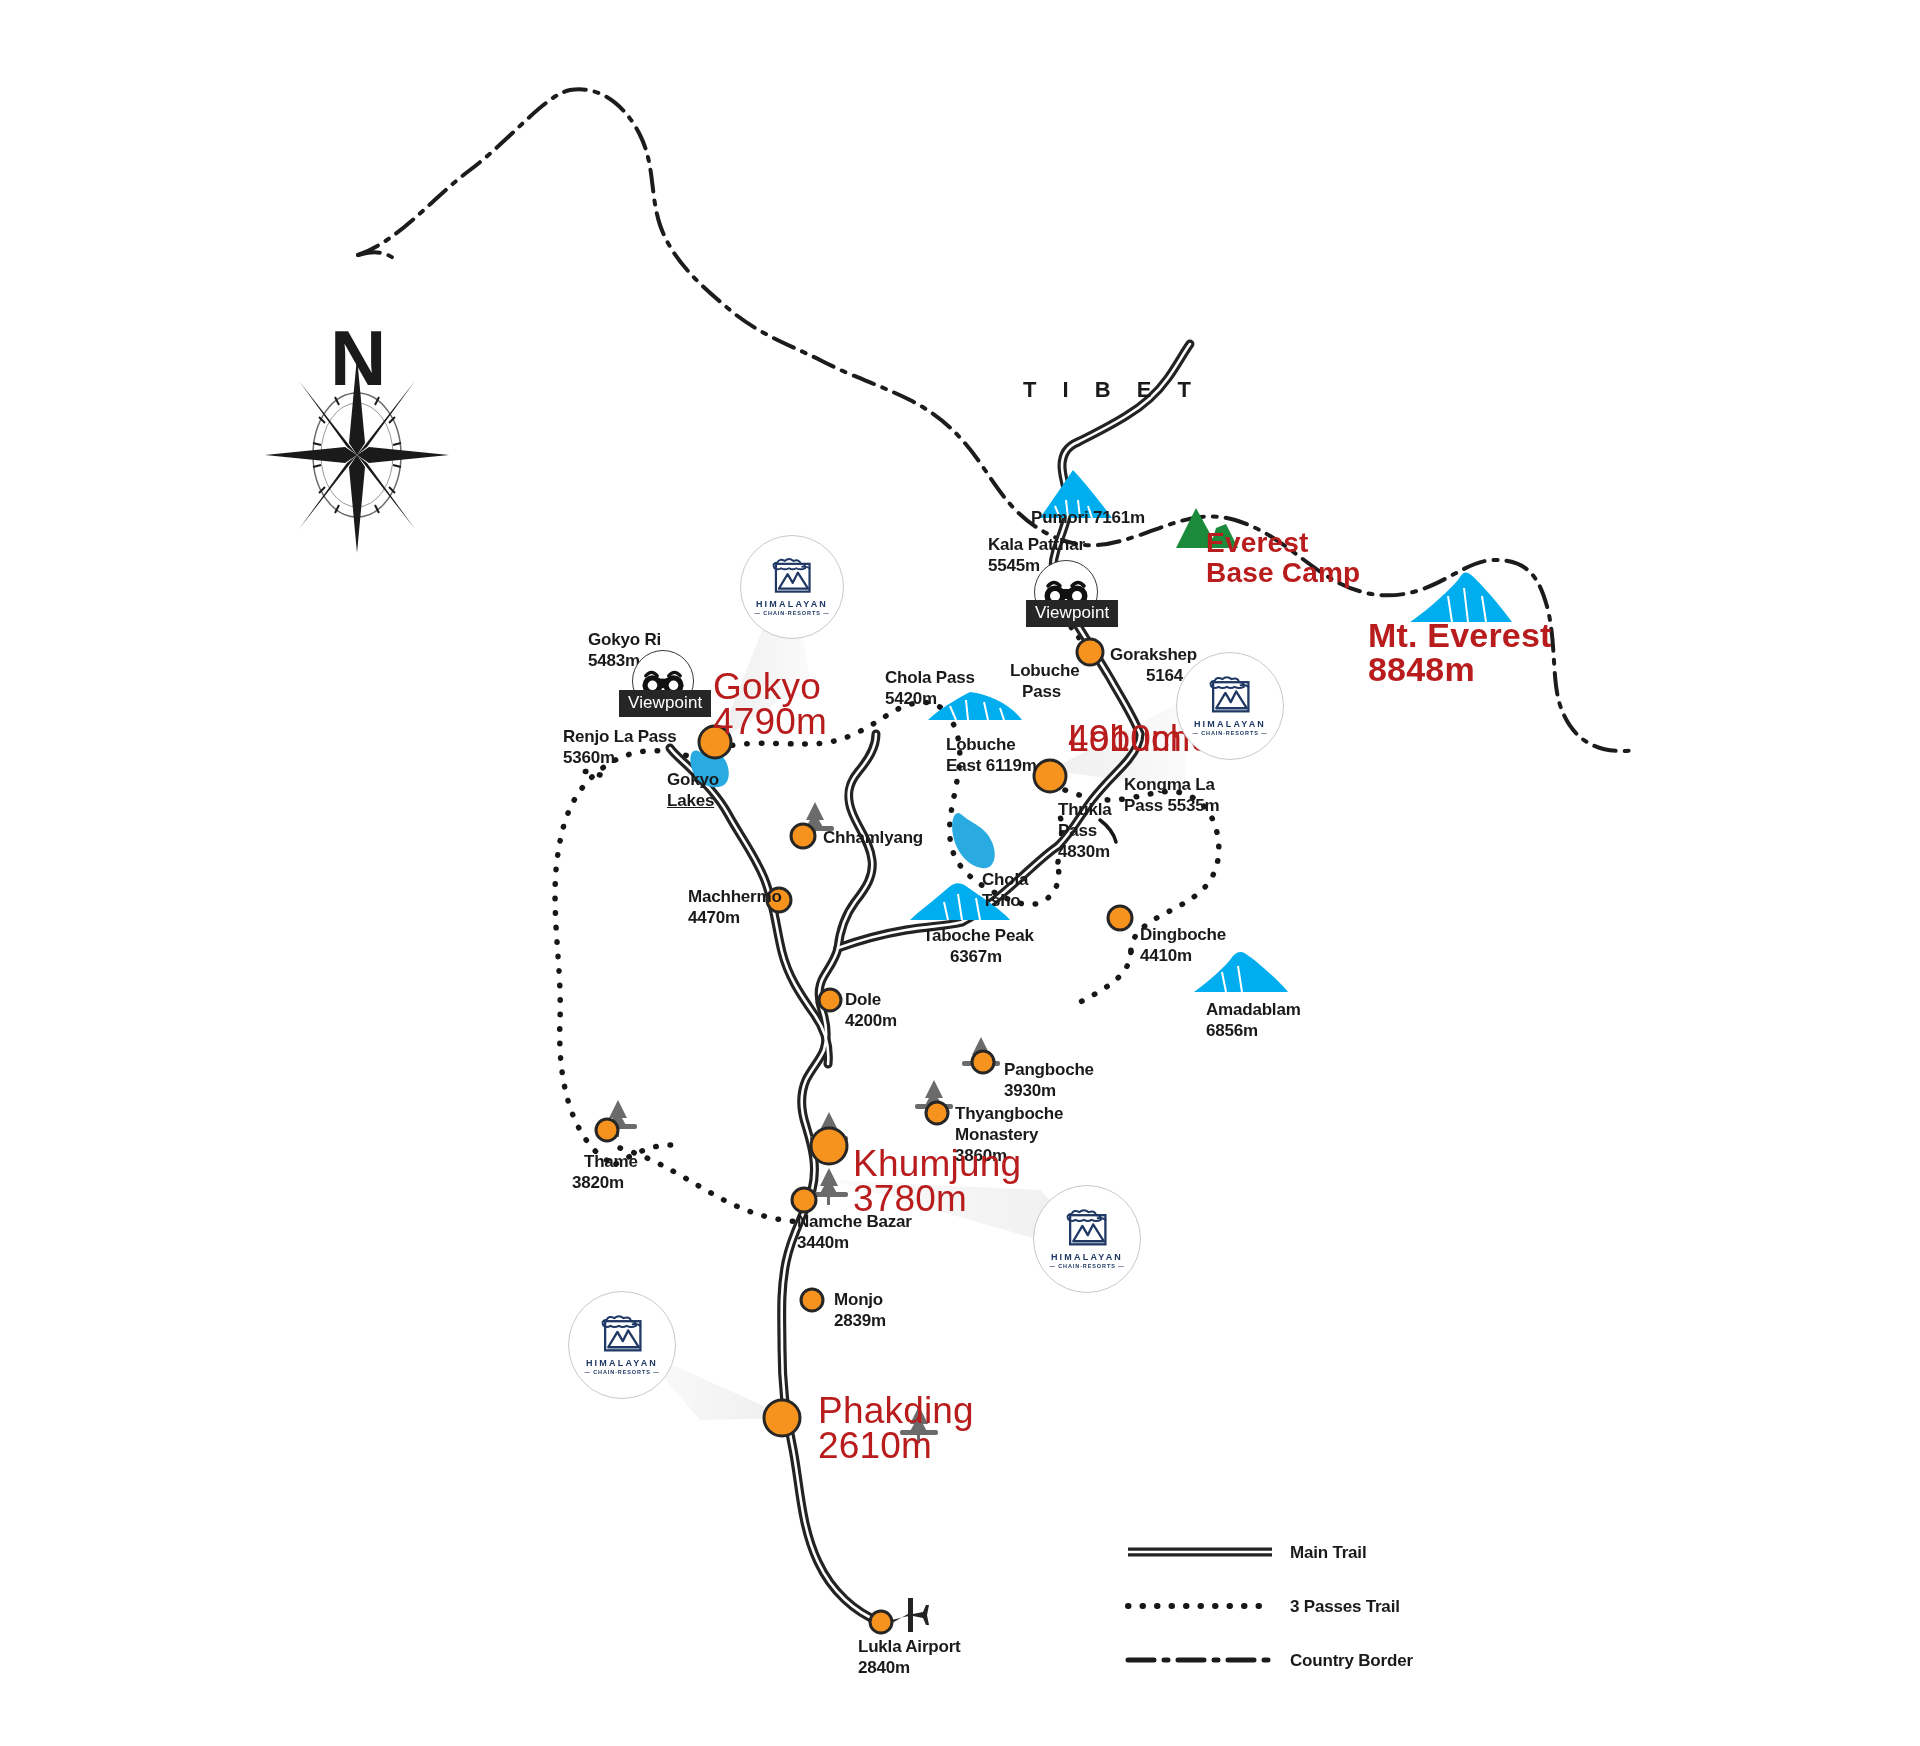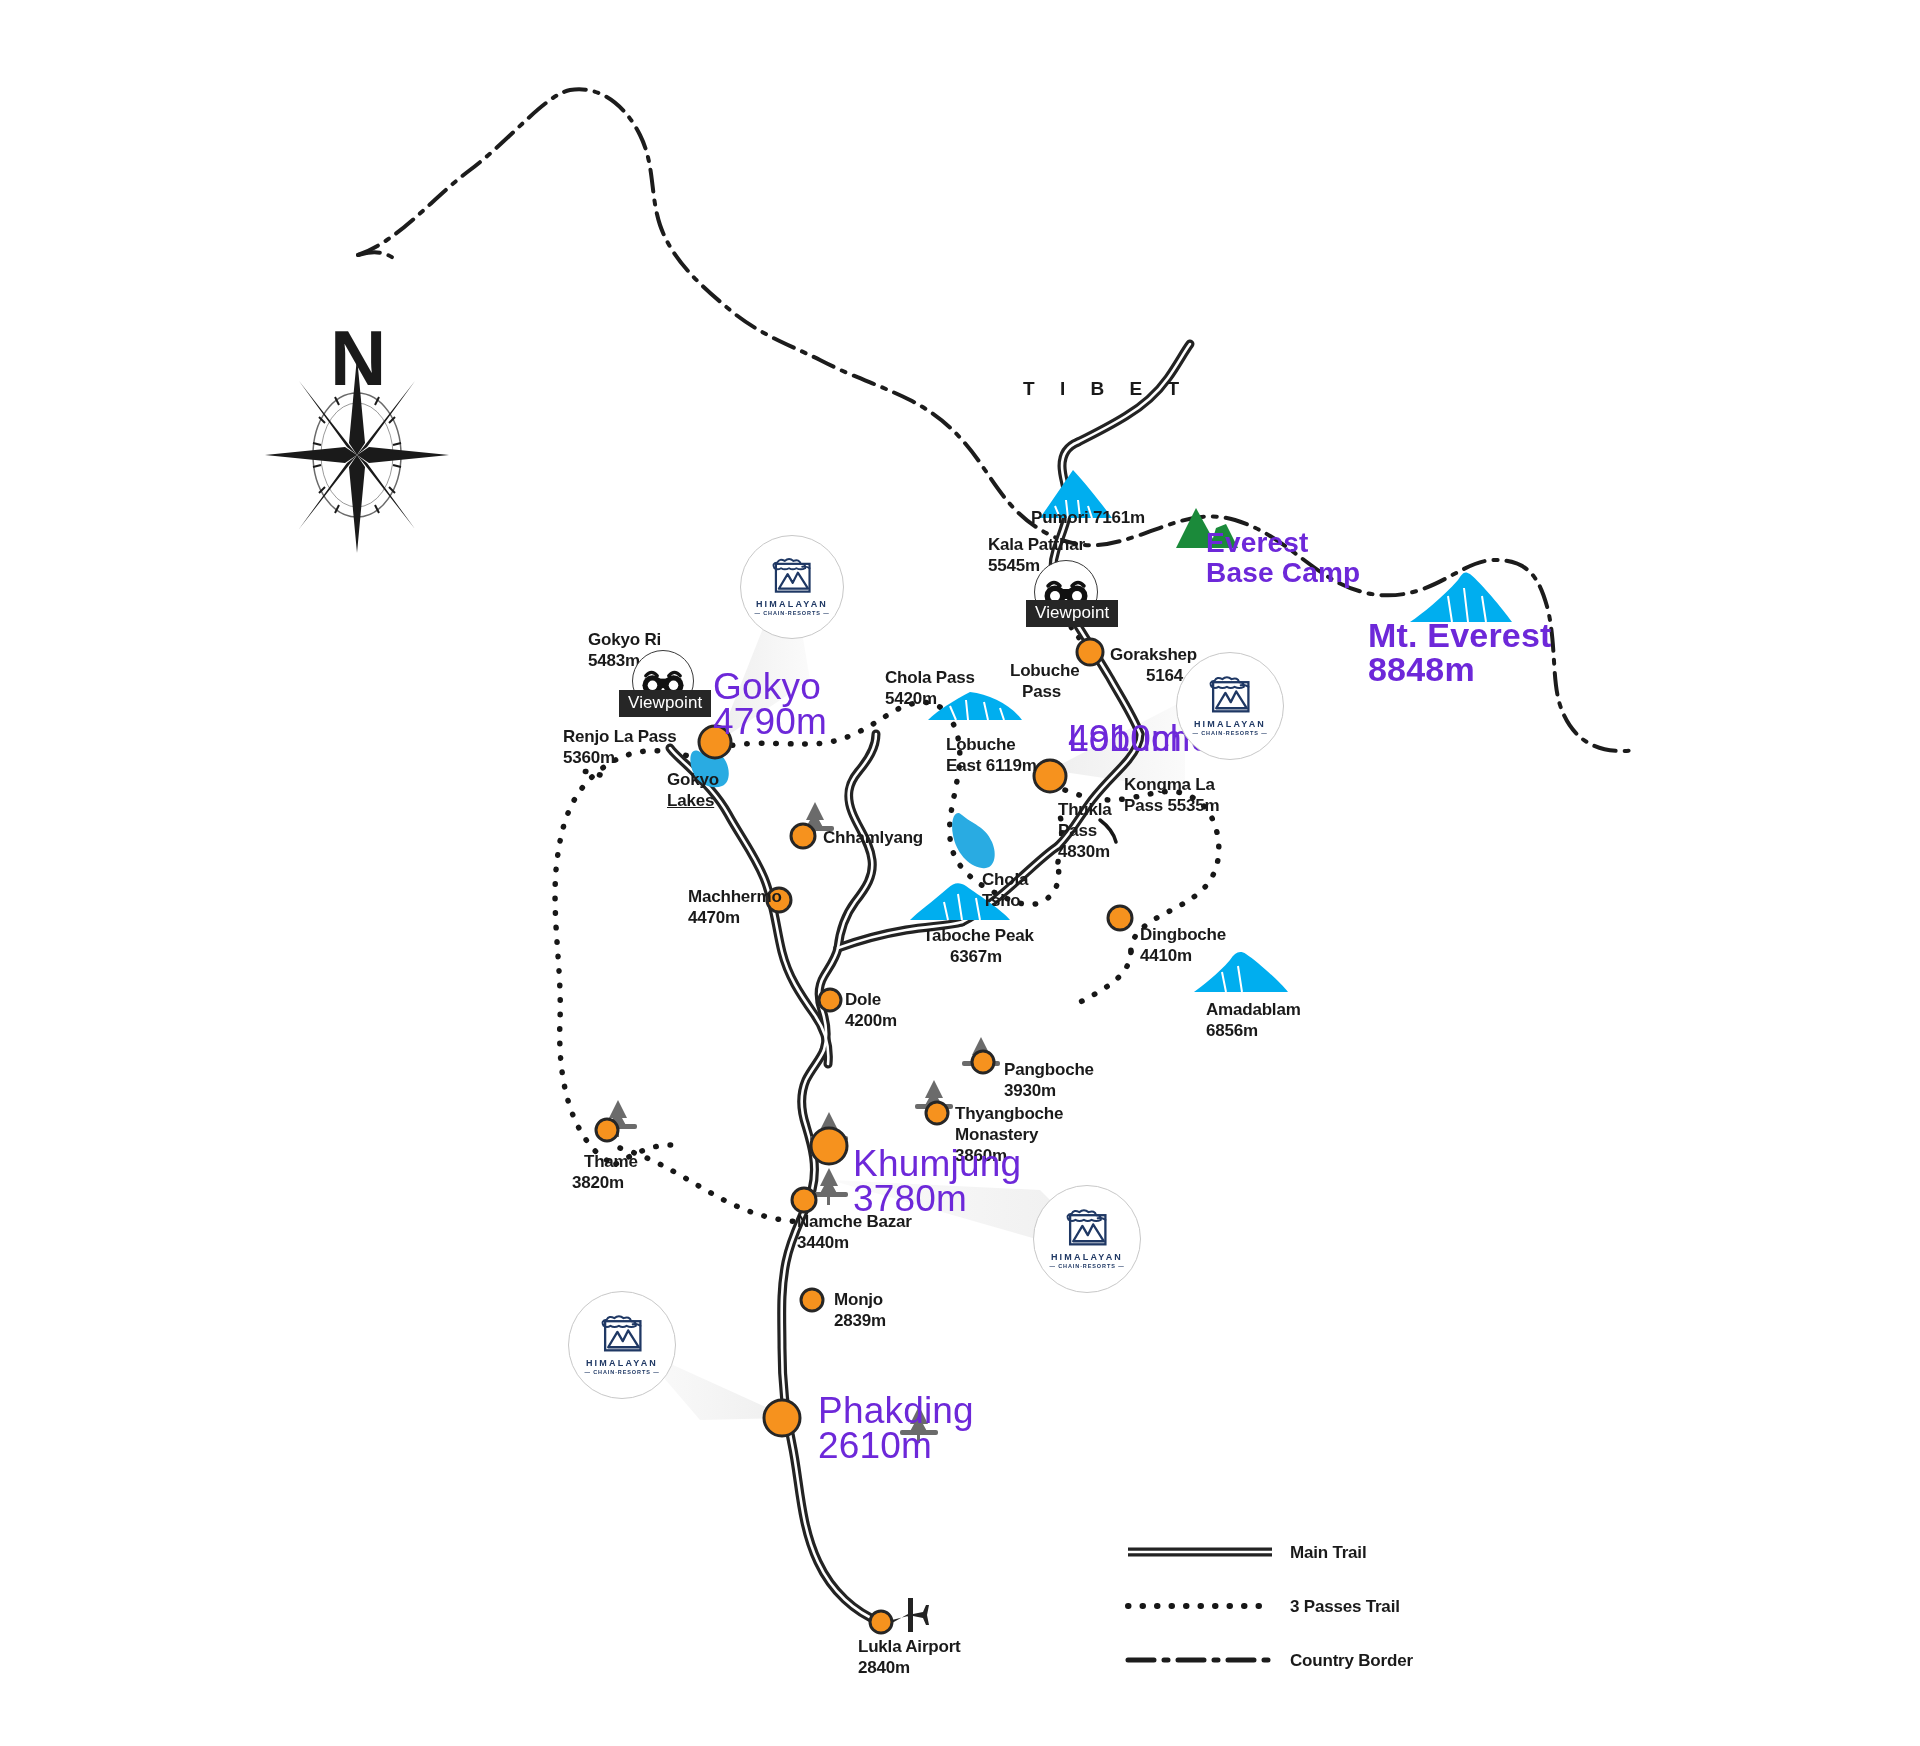--- a/index.html
+++ b/index.html
@@ -32,24 +32,24 @@
     white-space: pre;
     letter-spacing: -0.2px;
   }
   .poi-label { font-size: 17px; }
   .peak-label { font-size: 17px; text-align: center; }
   .big-label {
     font-size: 37px;
     font-weight: normal;
     letter-spacing: 0.2px;
     line-height: 1.05;
-    color: #6d28d9;
+    color: #b91c1c;
   }
   .tibet-label {
-    font-size: 19px;
+    font-size: 22px;
     letter-spacing: 10px;
     font-weight: bold;
   }
   .north-letter {
     font-size: 78px;
     font-weight: bold;
     letter-spacing: -2px;
   }
   .legend-label { font-size: 17px; }
   .viewpoint-badge {

